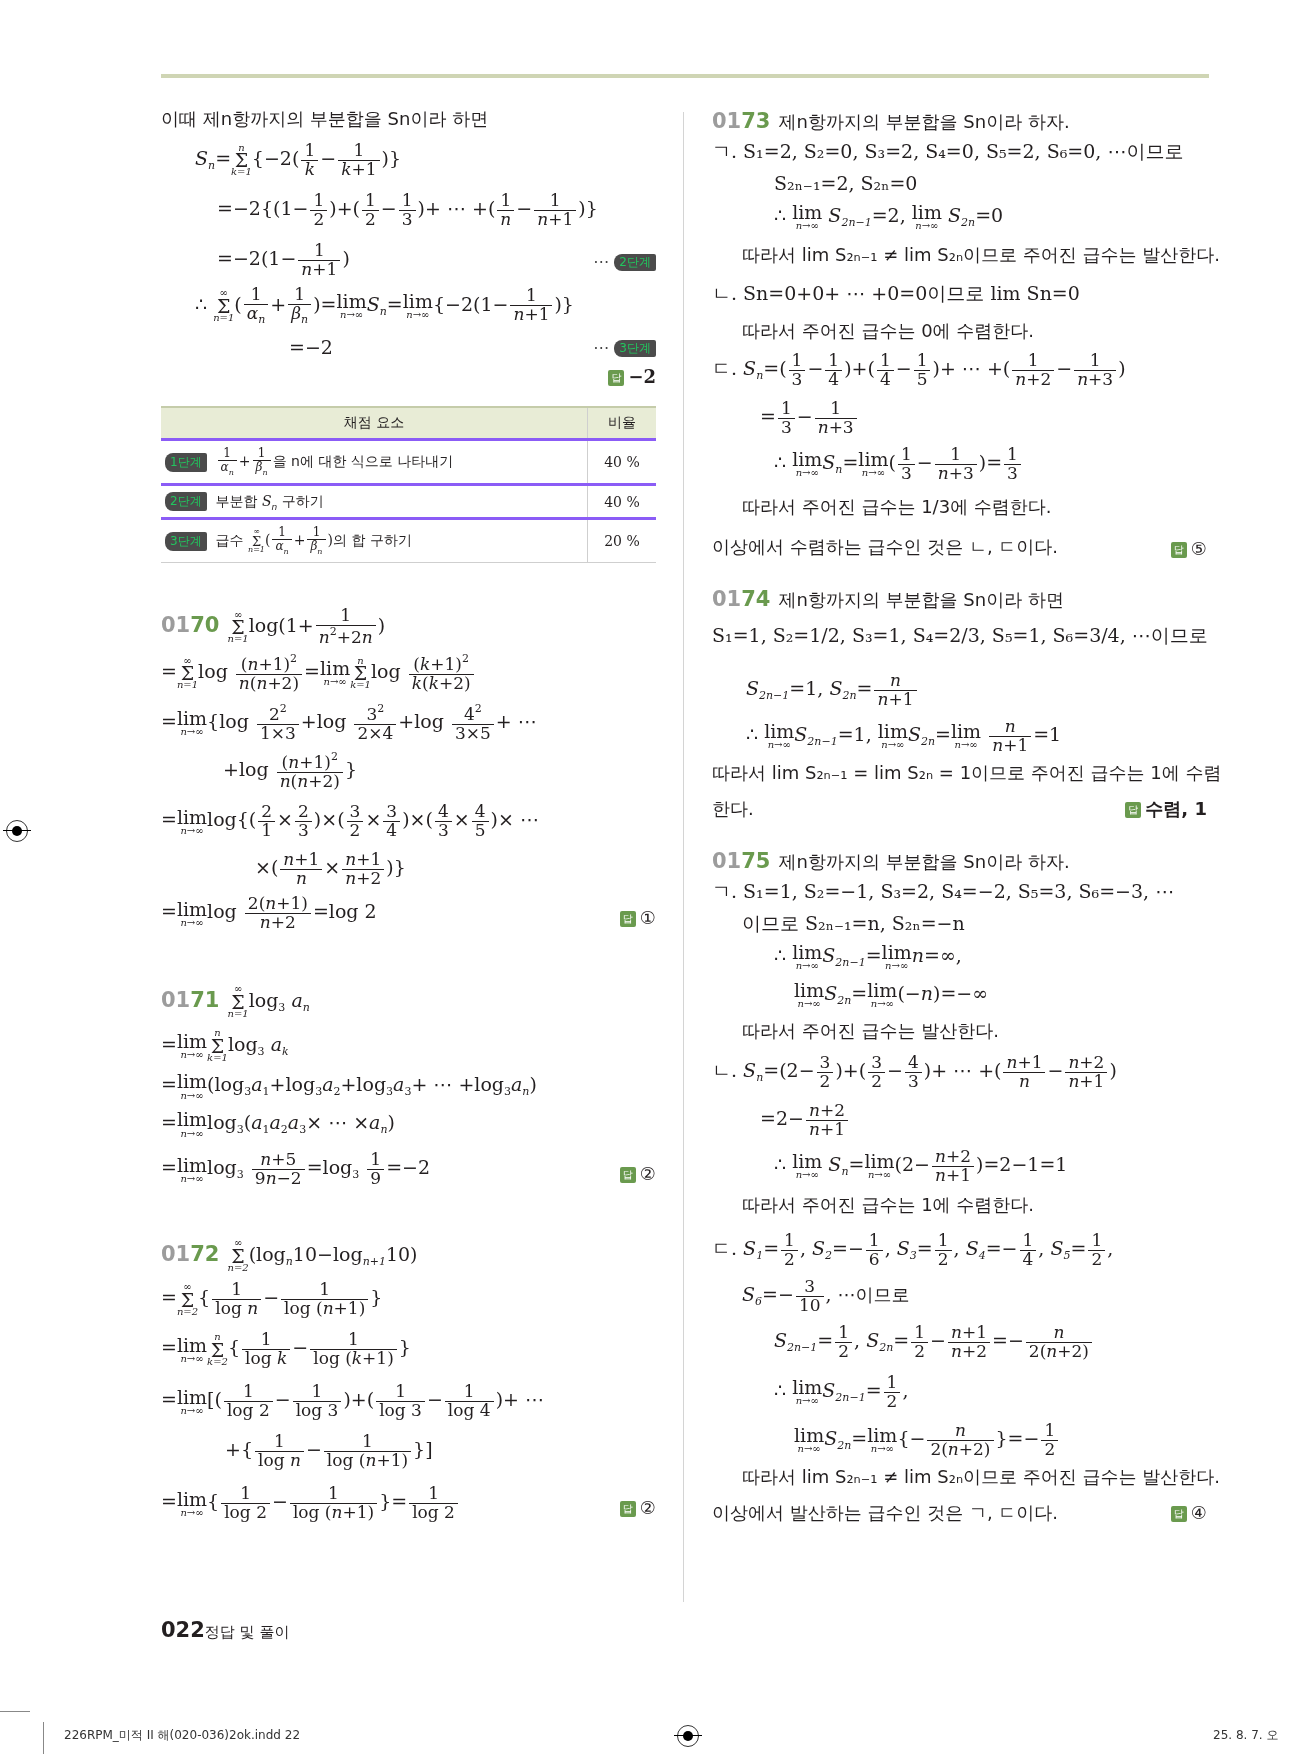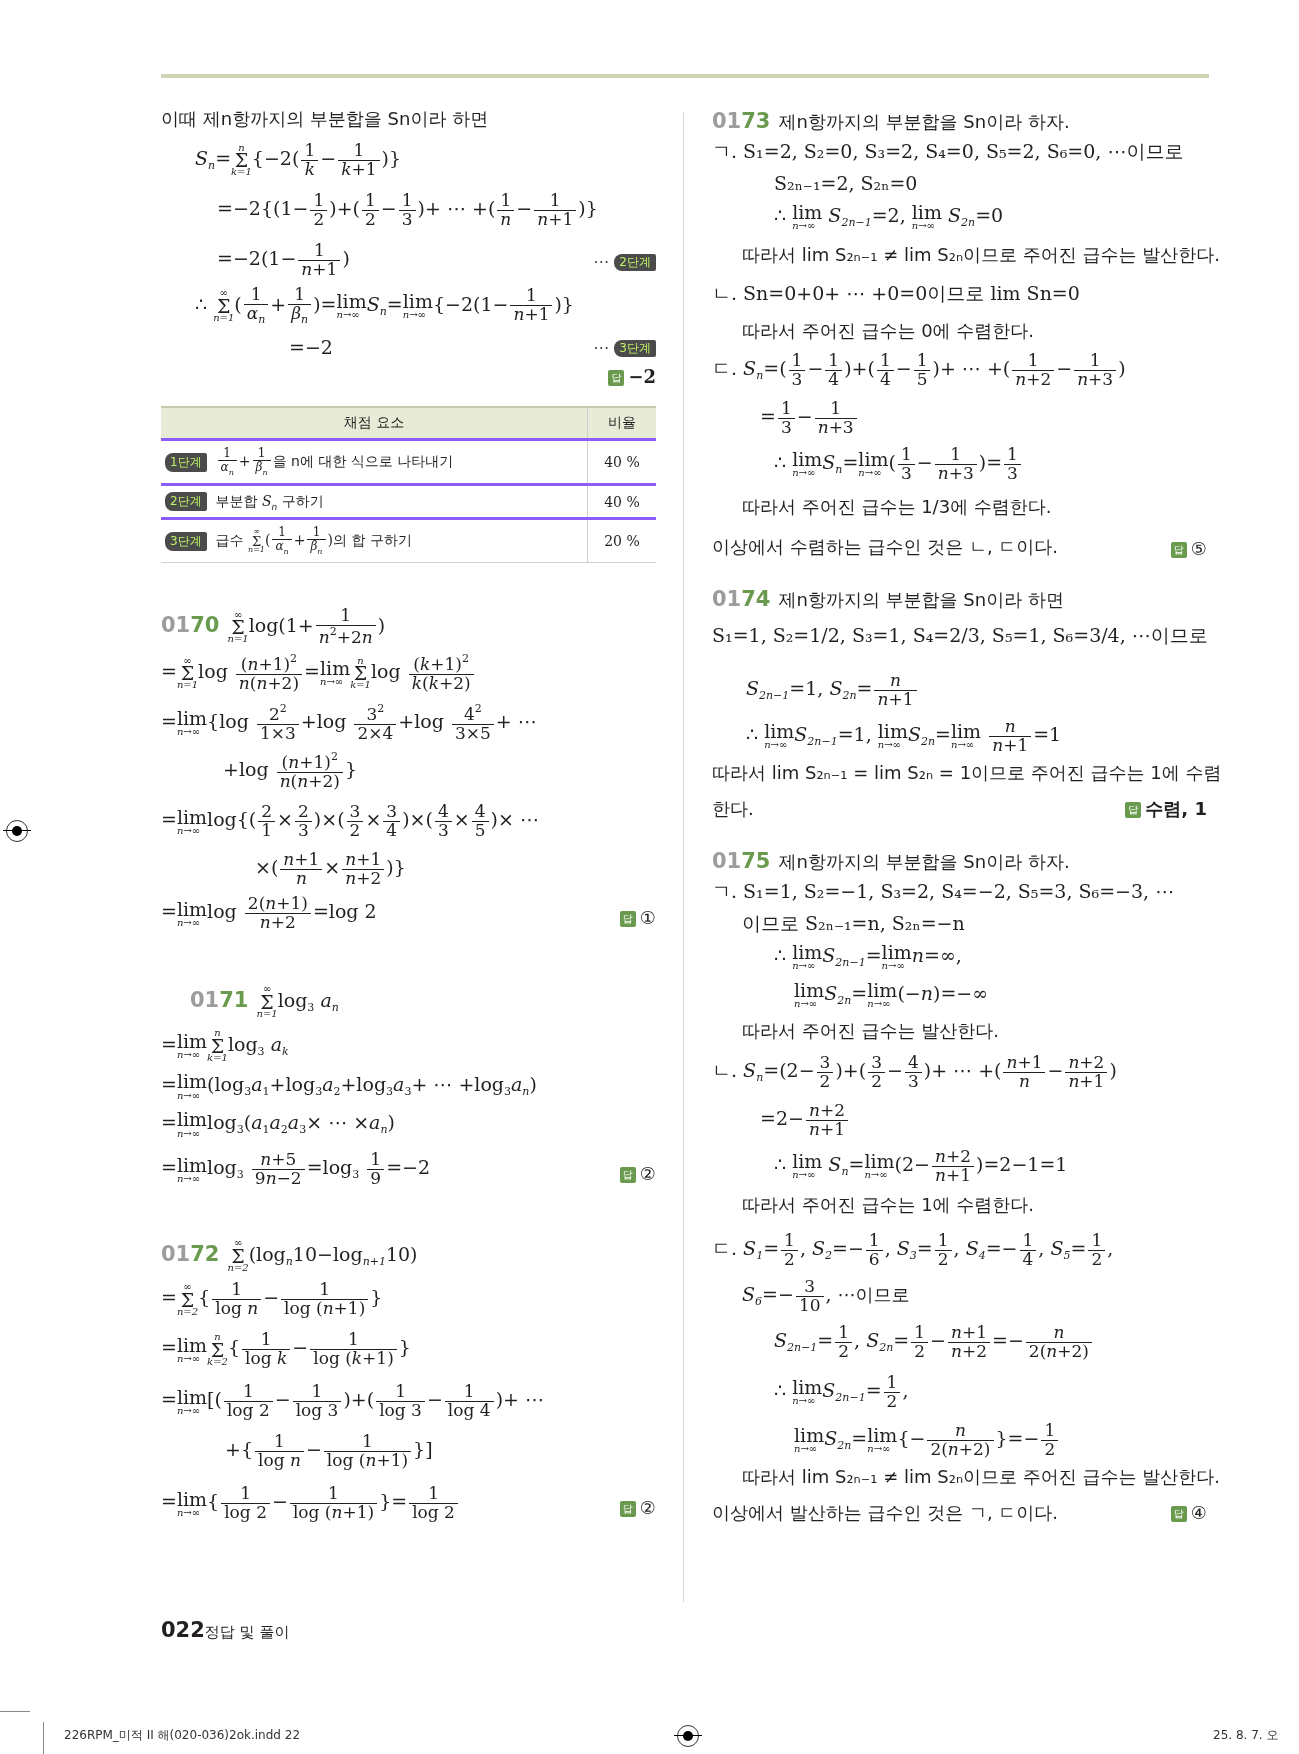--- a/index.html
+++ b/index.html
@@ -12,30 +12,30 @@
   .col-right { left:712px; width:495px; }
   .line { position:relative; font-size:19px; line-height:1.25; white-space:nowrap; }
   .kr { font-family:"DejaVu Sans", "Liberation Sans", sans-serif; font-size:18px; }
   .m { font-family:"DejaVu Serif", serif; }
   i.v { font-style:italic; }
   .frac { display:inline-block; vertical-align:middle; text-align:center; margin:0 2px; font-size:17px; }
   .frac > span { display:block; padding:0 3px; line-height:1.05; }
   .frac > span.num { border-bottom:1px solid #231f20; }
   .sub { font-size:11px; vertical-align:-4px; font-style:italic; }
   .sup { font-size:11px; vertical-align:8px; }
-  .lim { display:inline-block; vertical-align:middle; line-height:0.9; }
+  .lim { display:inline-block; vertical-align:middle; text-align:center; line-height:0.9; }
   .lim .w { display:block; font-size:19px; }
   .lim .u { display:block; font-size:10px; font-style:italic; }
   .sig { display:inline-block; vertical-align:middle; text-align:center; line-height:0.85; }
   .sig .t { display:block; font-size:10px; font-style:italic; }
   .sig .s { display:block; font-size:19px; }
   .sig .b { display:block; font-size:10px; font-style:italic; }
   .pn { color:#6a9a4e; font-family:"DejaVu Sans", sans-serif; font-weight:bold; font-size:21px; margin-right:8px; }
   .pn .g { color:#9c9c9c; }
-  .step-badge { display:inline-block; background:#4b4b4b; color:#bef264; font-family:"DejaVu Sans", sans-serif;
+  .step-badge { display:inline-block; background:#4b4b4b; color:#22c55e; font-family:"DejaVu Sans", sans-serif;
                 font-size:12px; padding:1px 5px; border-radius:8px 2px 2px 8px; vertical-align:middle; }
   .ans-icon { display:inline-block; width:16px; height:16px; background:#6a9a4e; color:#fff;
               font-family:"DejaVu Sans", sans-serif; font-size:10px; line-height:16px; text-align:center;
               border-radius:2px; vertical-align:middle; margin-right:4px; }
   .ans { position:absolute; right:0; font-family:"DejaVu Sans", sans-serif; font-size:18px; }
   .ans b { font-weight:bold; }
   .dots-step { position:absolute; right:0; font-size:16px; color:#444; }
   table.score { border-collapse:collapse; width:495px; font-family:"DejaVu Sans", sans-serif; font-size:14px; margin-top:6px; }
   table.score th { background:#e8ecd6; font-weight:normal; padding:6px 0; border-top:2px solid #c5ccaa; }
   table.score td { padding:6px 4px; border-top:3px solid #8b5cf6; }
@@ -120,21 +120,21 @@
   </div>
   <div class="line" style="height:44px; padding-left:94px;">
     ×(<span class="frac"><span class="num"><i class="v">n</i>+1</span><span><i class="v">n</i></span></span>×<span class="frac"><span class="num"><i class="v">n</i>+1</span><span><i class="v">n</i>+2</span></span>)}
   </div>
   <div class="line" style="height:50px;">
     =<span class="lim"><span class="w">lim</span><span class="u">n→∞</span></span>log <span class="frac"><span class="num">2(<i class="v">n</i>+1)</span><span><i class="v">n</i>+2</span></span>=log 2
     <span class="ans" style="top:12px;"><span class="ans-icon">답</span><span>①</span></span>
   </div>
 
   <div style="height:40px;"></div>
-  <div class="line" style="height:44px;margin-left:29px;">
+  <div class="line" style="height:44px;">
     <span class="pn"><span class="g">01</span><span>71</span></span><span class="sig"><span class="t">∞</span><span class="s">Σ</span><span class="b">n=1</span></span>log<span class="sub" style="font-style:normal;">3</span> <i class="v">a</i><span class="sub">n</span>
   </div>
   <div class="line" style="height:44px;">
     =<span class="lim"><span class="w">lim</span><span class="u">n→∞</span></span><span class="sig"><span class="t">n</span><span class="s">Σ</span><span class="b">k=1</span></span>log<span class="sub" style="font-style:normal;">3</span> <i class="v">a</i><span class="sub">k</span>
   </div>
   <div class="line" style="height:38px;">
     =<span class="lim"><span class="w">lim</span><span class="u">n→∞</span></span>(log<span class="sub" style="font-style:normal;">3</span><i class="v">a</i><span class="sub" style="font-style:normal;">1</span>+log<span class="sub" style="font-style:normal;">3</span><i class="v">a</i><span class="sub" style="font-style:normal;">2</span>+log<span class="sub" style="font-style:normal;">3</span><i class="v">a</i><span class="sub" style="font-style:normal;">3</span>+ ⋯ +log<span class="sub" style="font-style:normal;">3</span><i class="v">a</i><span class="sub">n</span>)
   </div>
   <div class="line" style="height:40px;">
     =<span class="lim"><span class="w">lim</span><span class="u">n→∞</span></span>log<span class="sub" style="font-style:normal;">3</span>(<i class="v">a</i><span class="sub" style="font-style:normal;">1</span><i class="v">a</i><span class="sub" style="font-style:normal;">2</span><i class="v">a</i><span class="sub" style="font-style:normal;">3</span>× ⋯ ×<i class="v">a</i><span class="sub">n</span>)

